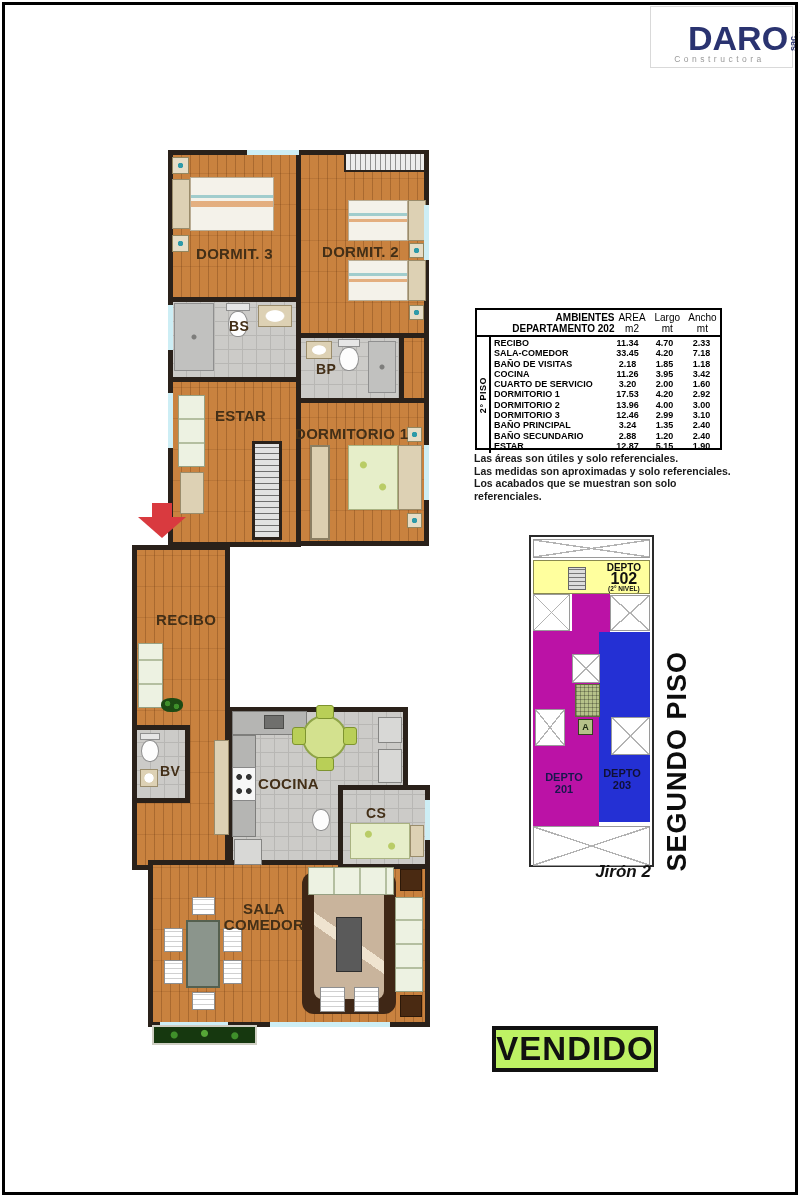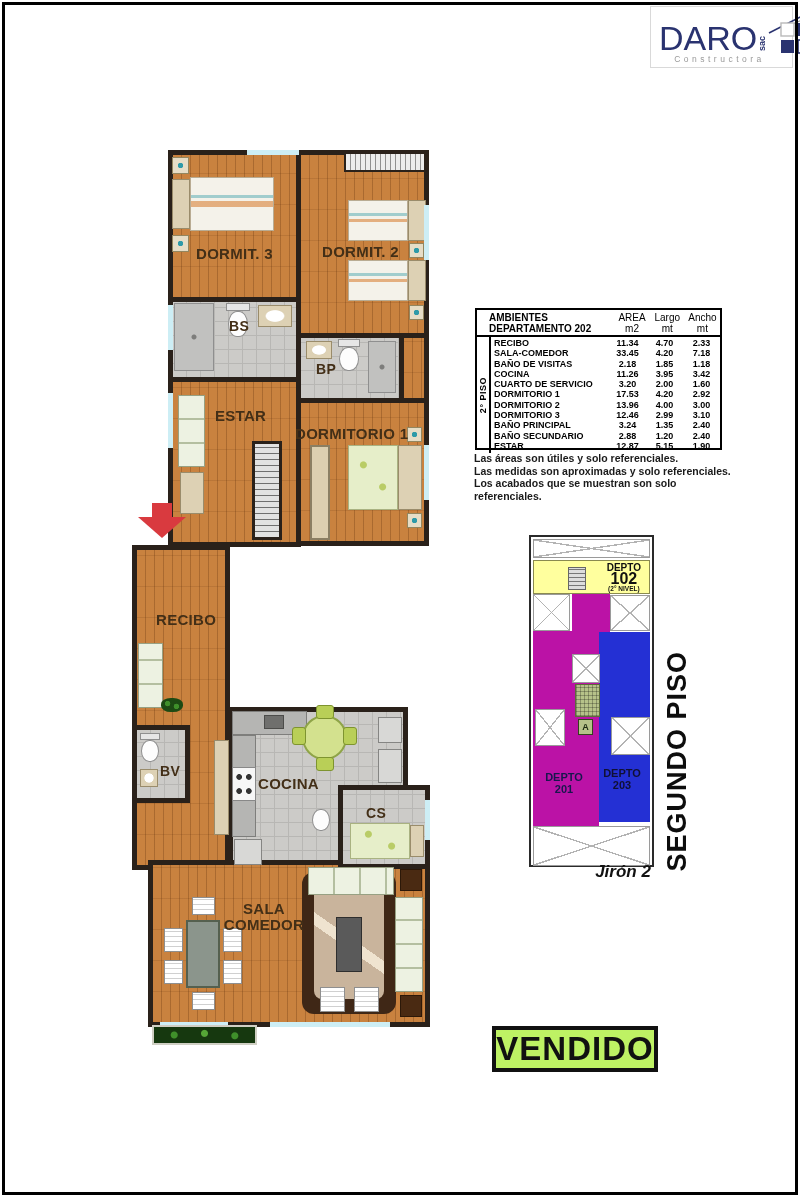--- a/index.html
+++ b/index.html
@@ -4,21 +4,21 @@
 <style>
   html,body{margin:0;padding:0;background:#fff;}
   .page{position:relative;width:800px;height:1197px;background:#fff;overflow:hidden;
         font-family:"Liberation Sans", sans-serif;}
   .frame{position:absolute;inset:2px;border:3px solid #000;pointer-events:none;z-index:50;}
   .abs{position:absolute;box-sizing:border-box;}
 
   
   .logo{left:650px;top:6px;width:143px;height:62px;border:1px solid #d9d9d9;background:#fff;}
   .logo-row{position:absolute;left:8px;top:6px;display:flex;align-items:flex-end;}
-  .logo-word{font-size:34px;font-weight:normal;color:#2a3370;letter-spacing:0px;line-height:34px;}
+  .logo-word{font-size:34px;font-weight:bold;color:#2a3370;letter-spacing:0px;line-height:34px;margin-left:29px;}
   .logo-sac{font-size:9px;font-weight:bold;color:#2a3370;writing-mode:vertical-rl;transform:rotate(180deg);
             line-height:9px;margin:0 1px 4px 1px;}
   .logo-tag{position:absolute;left:0;right:4px;bottom:3px;text-align:center;font-size:8.5px;color:#9a9a9a;
             letter-spacing:3.5px;}
 
   
   .plan{left:130px;top:145px;width:305px;height:910px;}
   .room{position:absolute;border:5px solid #2a211a;box-sizing:border-box;z-index:1;}
   .floor{background-color:#c9823f;
          background-image:repeating-linear-gradient(90deg,rgba(0,0,0,0) 0 8px,rgba(88,42,8,.28) 8px 9px),
@@ -77,21 +77,21 @@
                             radial-gradient(circle at 50% 40%,#55a636 3px,transparent 4px),
                             radial-gradient(circle at 80% 55%,#3f8f2a 3px,transparent 4px);}
   .arrow{position:absolute;z-index:9;}
   .arrow-shaft{width:20px;height:14px;background:#d93a3f;margin:0 auto;}
   .arrow-head{width:0;height:0;border-left:24px solid transparent;border-right:24px solid transparent;
               border-top:21px solid #d93a3f;}
 
   
   .mtable{left:475px;top:308px;width:247px;height:142px;border:2px solid #000;background:#fff;}
   .thead{display:flex;border-bottom:2px solid #000;padding:2px 0 1px 0;}
-  .th-main{width:132px;text-align:left;font-size:10px;font-weight:bold;line-height:11px;padding-left:12px;}
+  .th-main{width:132px;text-align:right;font-size:10px;font-weight:bold;line-height:11px;padding-left:12px;}
   .th-col{width:37px;text-align:center;font-size:10px;font-weight:normal;line-height:11px;}
   .tdata{display:flex;height:116px;}
   .vstrip{width:12px;border-right:2px solid #000;display:flex;align-items:center;justify-content:center;}
   .vstrip span{writing-mode:vertical-rl;transform:rotate(180deg);font-size:9px;font-weight:bold;letter-spacing:.5px;}
   .rows{flex:1;display:flex;flex-direction:column;padding-top:1px;}
   .trow{display:flex;height:10.3px;line-height:10.3px;}
   .tcell{font-size:9px;font-weight:bold;white-space:nowrap;}
   .tcell.c0{flex:1;padding-left:3px;text-align:left;}
   .tcell.c1,.tcell.c2,.tcell.c3{width:37px;text-align:center;}
 

